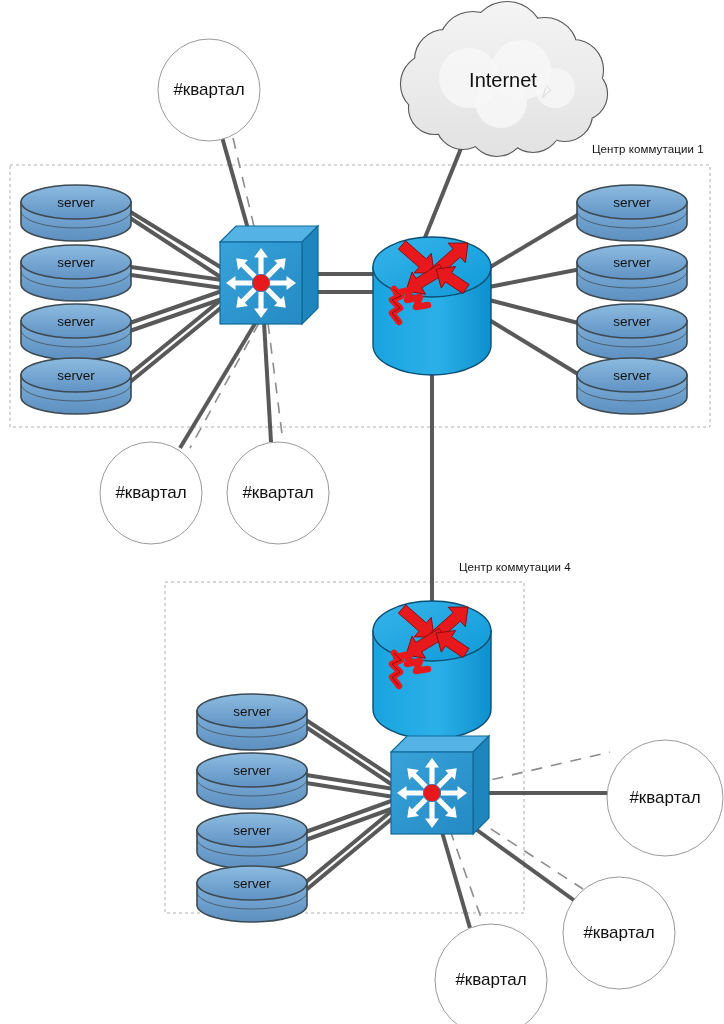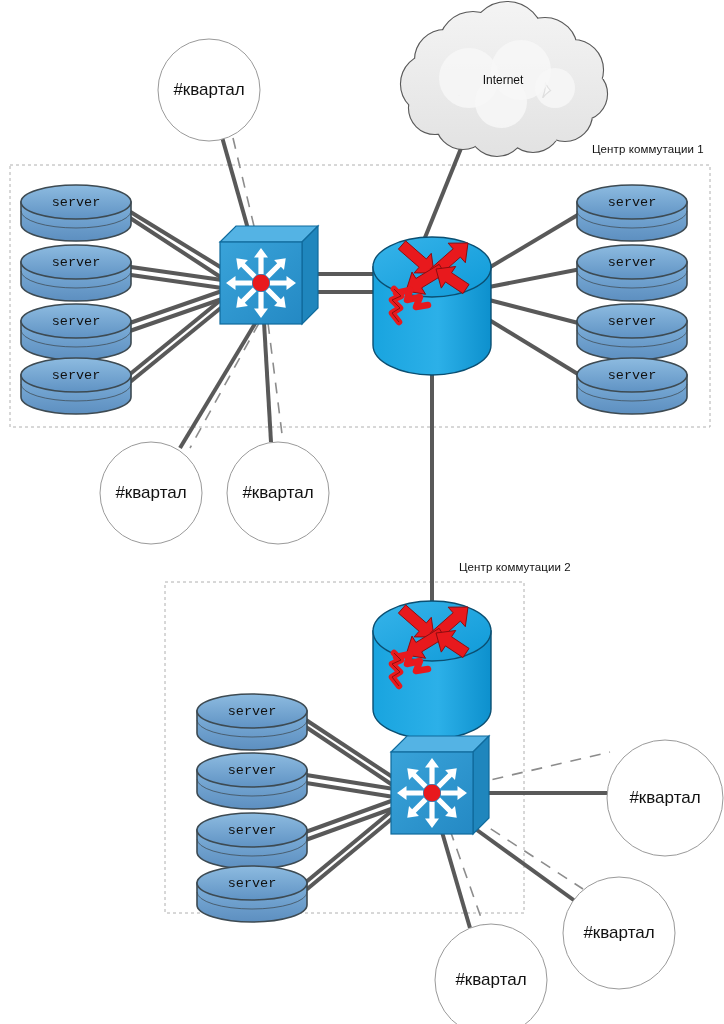--- a/index.html
+++ b/index.html
@@ -12,23 +12,23 @@
   #stage{position:absolute;left:0;top:0;width:724px;height:1024px;}
   svg{position:absolute;left:0;top:0;width:724px;height:1024px;}
   .zone-label{
     position:absolute;font-size:11.5px;color:#111;white-space:nowrap;
     letter-spacing:.1px;
   }
   .node-text{
     position:absolute;font-size:13px;color:#111;white-space:nowrap;
     transform:translate(-50%,-50%);pointer-events:none;
   }
-  .node-text.server{font-size:13.5px;font-family:Liberation Mono, monospace;}
+  .node-text.server{font-size:13.5px;}
   .node-text.kvartal{font-size:17px;}
-  .node-text.cloud{font-size:12px;text-align:right;}
+  .node-text.cloud{font-size:20px;text-align:right;}
 </style>
 </head>
 <body>
 
 <div id="stage">
   <svg id="diagram-svg" viewBox="0 0 724 1024">
     <defs>
       <linearGradient id="gradServerTop" x1="0" y1="0" x2="0" y2="1">
         <stop offset="0%" stop-color="#8dbbe0"></stop>
         <stop offset="100%" stop-color="#6093c4"></stop>
@@ -344,21 +344,21 @@
           <path d="M 401 84 a 30 30 0 1 0 60 0 a 30 30 0 1 0 -60 0 M 415 60 a 30 30 0 1 0 60 0 a 30 30 0 1 0 -60 0 M 439 46 a 34 34 0 1 0 68 0 a 34 34 0 1 0 -68 0 M 471 38 a 36 36 0 1 0 72 0 a 36 36 0 1 0 -72 0 M 513 50 a 32 32 0 1 0 64 0 a 32 32 0 1 0 -64 0 M 543 70 a 30 30 0 1 0 60 0 a 30 30 0 1 0 -60 0 M 555 94 a 26 26 0 1 0 52 0 a 26 26 0 1 0 -52 0 M 538 114 a 27 27 0 1 0 54 0 a 27 27 0 1 0 -54 0 M 505 124 a 28 28 0 1 0 56 0 a 28 28 0 1 0 -56 0 M 469 128 a 28 28 0 1 0 56 0 a 28 28 0 1 0 -56 0 M 436 122 a 27 27 0 1 0 54 0 a 27 27 0 1 0 -54 0 M 409 108 a 26 26 0 1 0 52 0 a 26 26 0 1 0 -52 0 M 457 82 a 44 44 0 1 0 88 0 a 44 44 0 1 0 -88 0 " fill="url(#gradCloud)" stroke="none"></path>
           <circle cx="469" cy="78" r="30" fill="#f7f7f7" opacity="0.85"></circle>
           <circle cx="521" cy="70" r="30" fill="#f7f7f7" opacity="0.85"></circle>
           <circle cx="501" cy="102" r="26" fill="#f7f7f7" opacity="0.85"></circle>
           <circle cx="555" cy="88" r="20" fill="#f7f7f7" opacity="0.85"></circle>
         </g>
       </g>
   </svg>
   <div id="labels">
       <div class="zone-label" style="left: 592px; top: 143px;">Центр коммутации 1</div>
-      <div class="zone-label" style="left: 459px; top: 561px;">Центр коммутации 2</div>
+      <div class="zone-label" style="left: 459px; top: 561px;">Центр коммутации 4</div>
       <div class="node-text kvartal" style="left: 209px; top: 90px;">#квартал</div>
       <div class="node-text kvartal" style="left: 151px; top: 493px;">#квартал</div>
       <div class="node-text kvartal" style="left: 278px; top: 493px;">#квартал</div>
       <div class="node-text kvartal" style="left: 665px; top: 798px;">#квартал</div>
       <div class="node-text kvartal" style="left: 619px; top: 933px;">#квартал</div>
       <div class="node-text kvartal" style="left: 491px; top: 980px;">#квартал</div>
       <div class="node-text server" style="left: 76px; top: 202px;">server</div>
       <div class="node-text server" style="left: 76px; top: 262px;">server</div>
       <div class="node-text server" style="left: 76px; top: 321px;">server</div>
       <div class="node-text server" style="left: 76px; top: 375px;">server</div>

